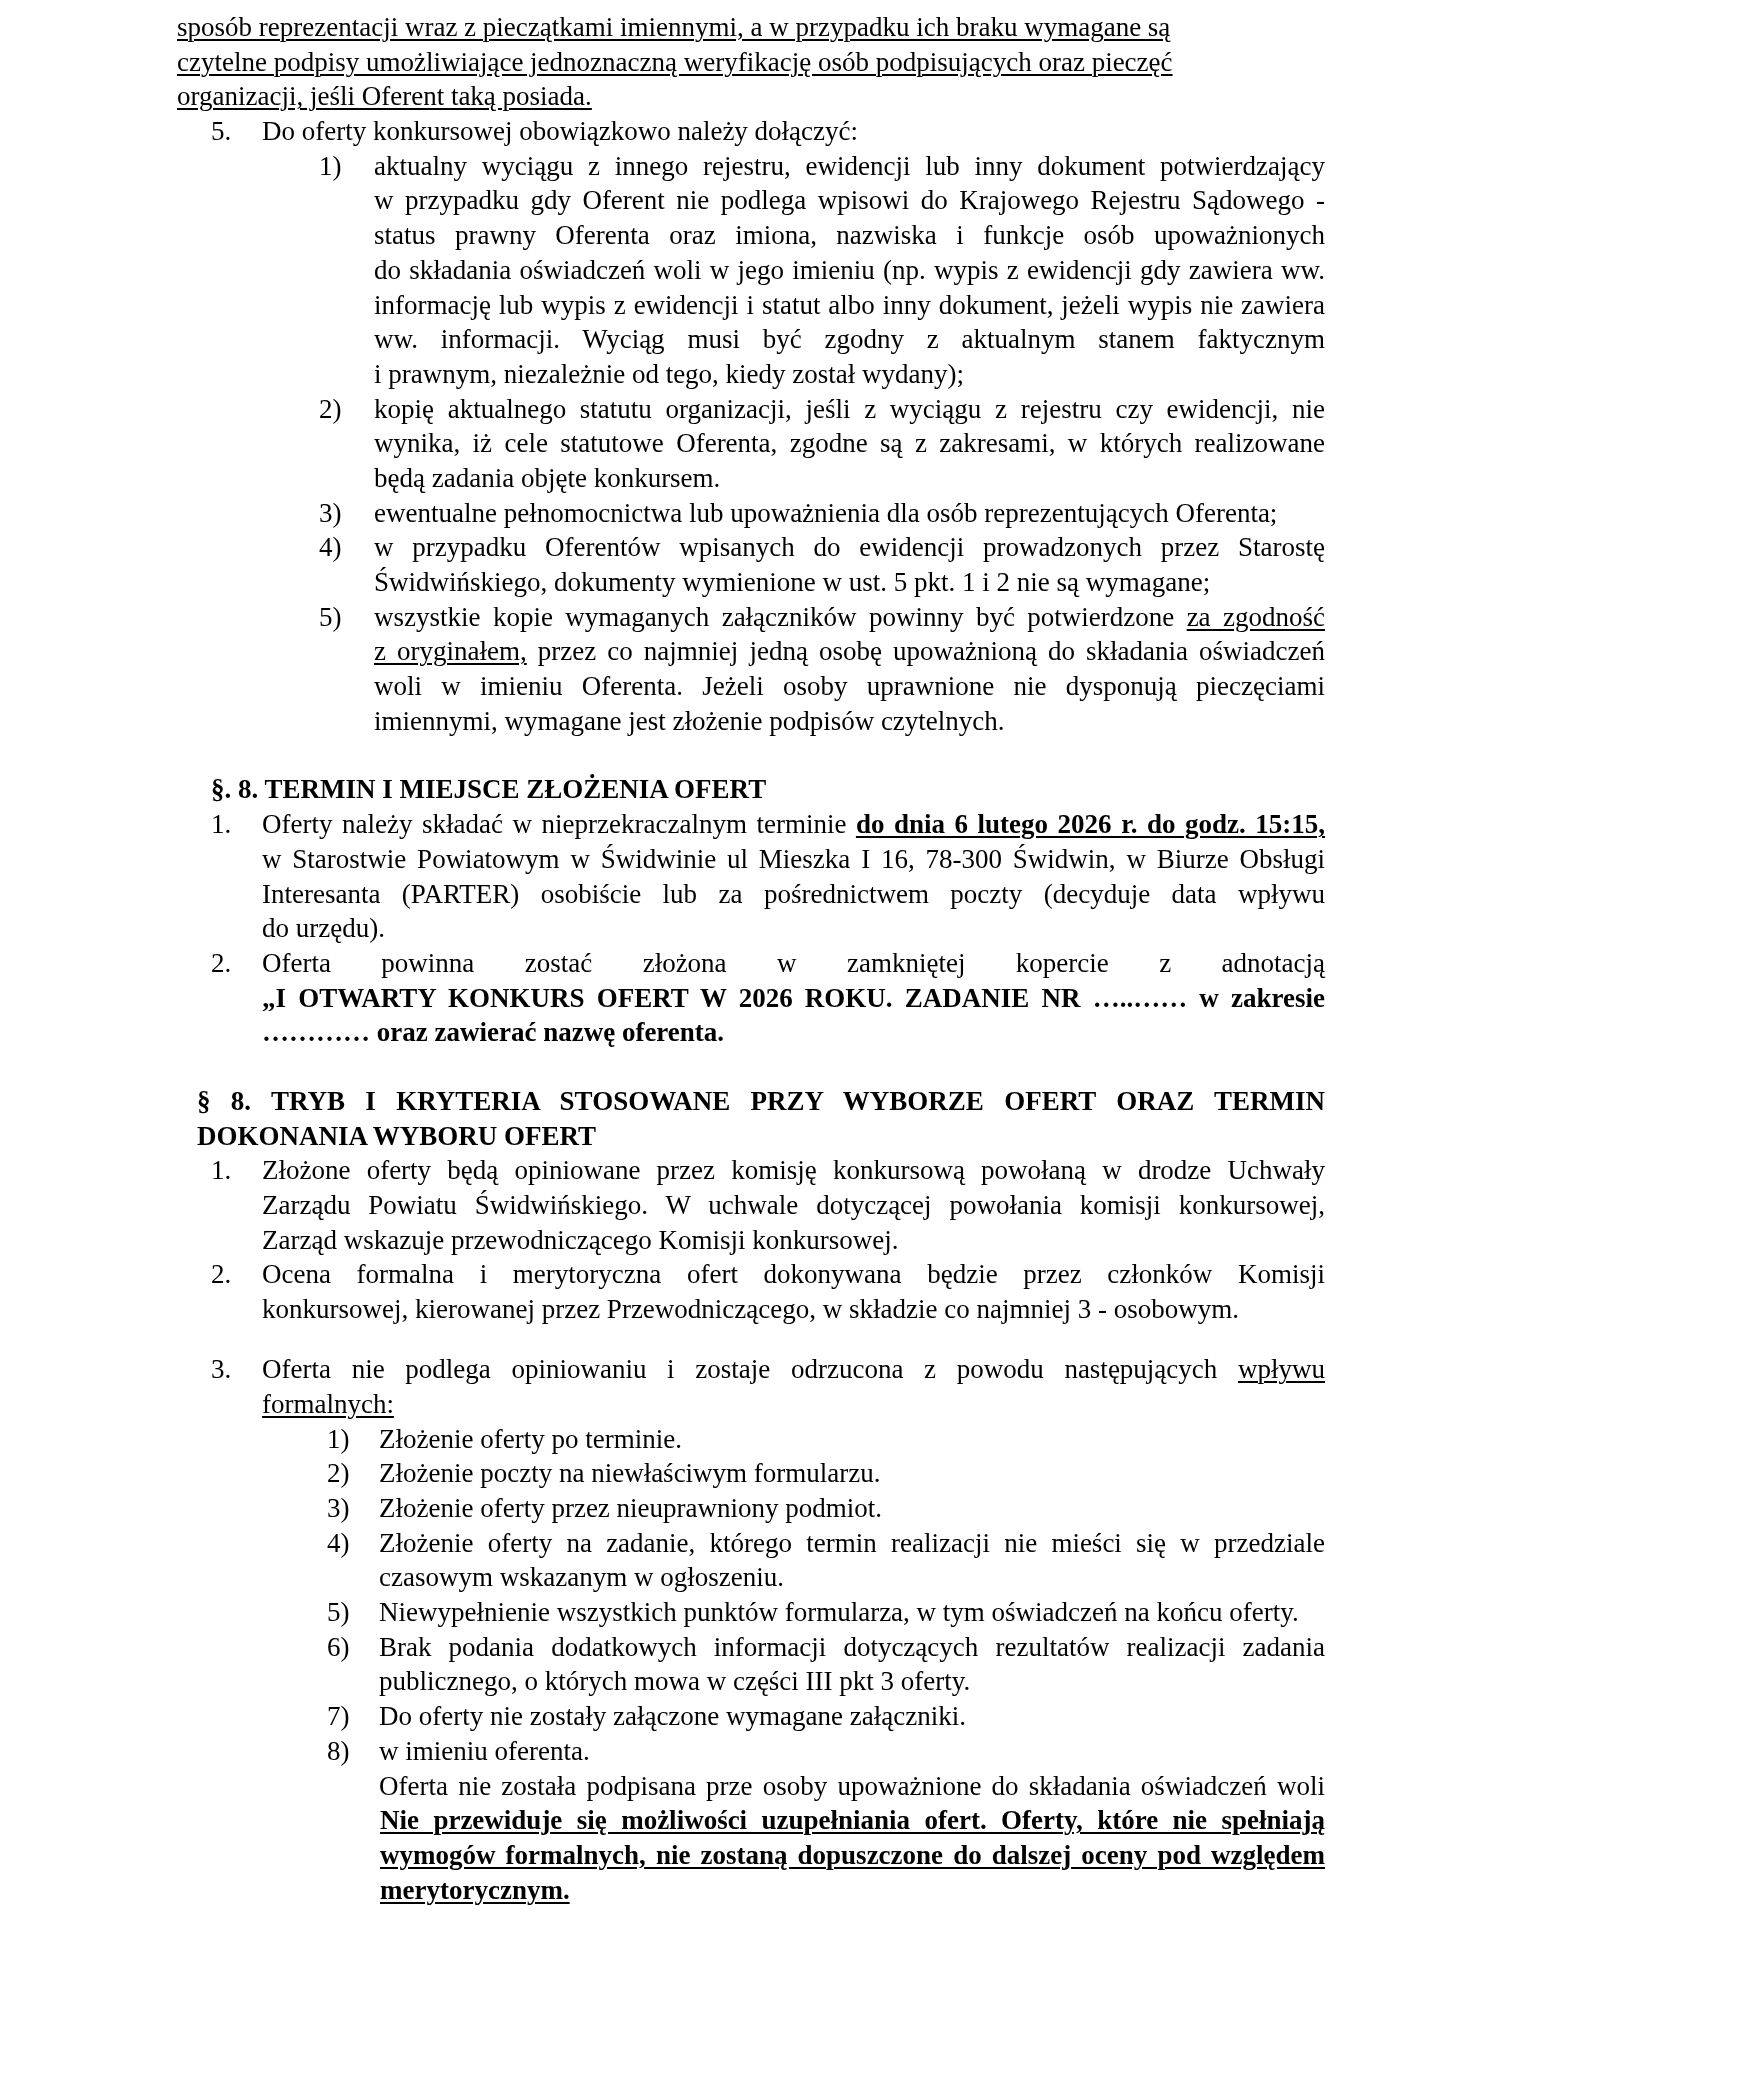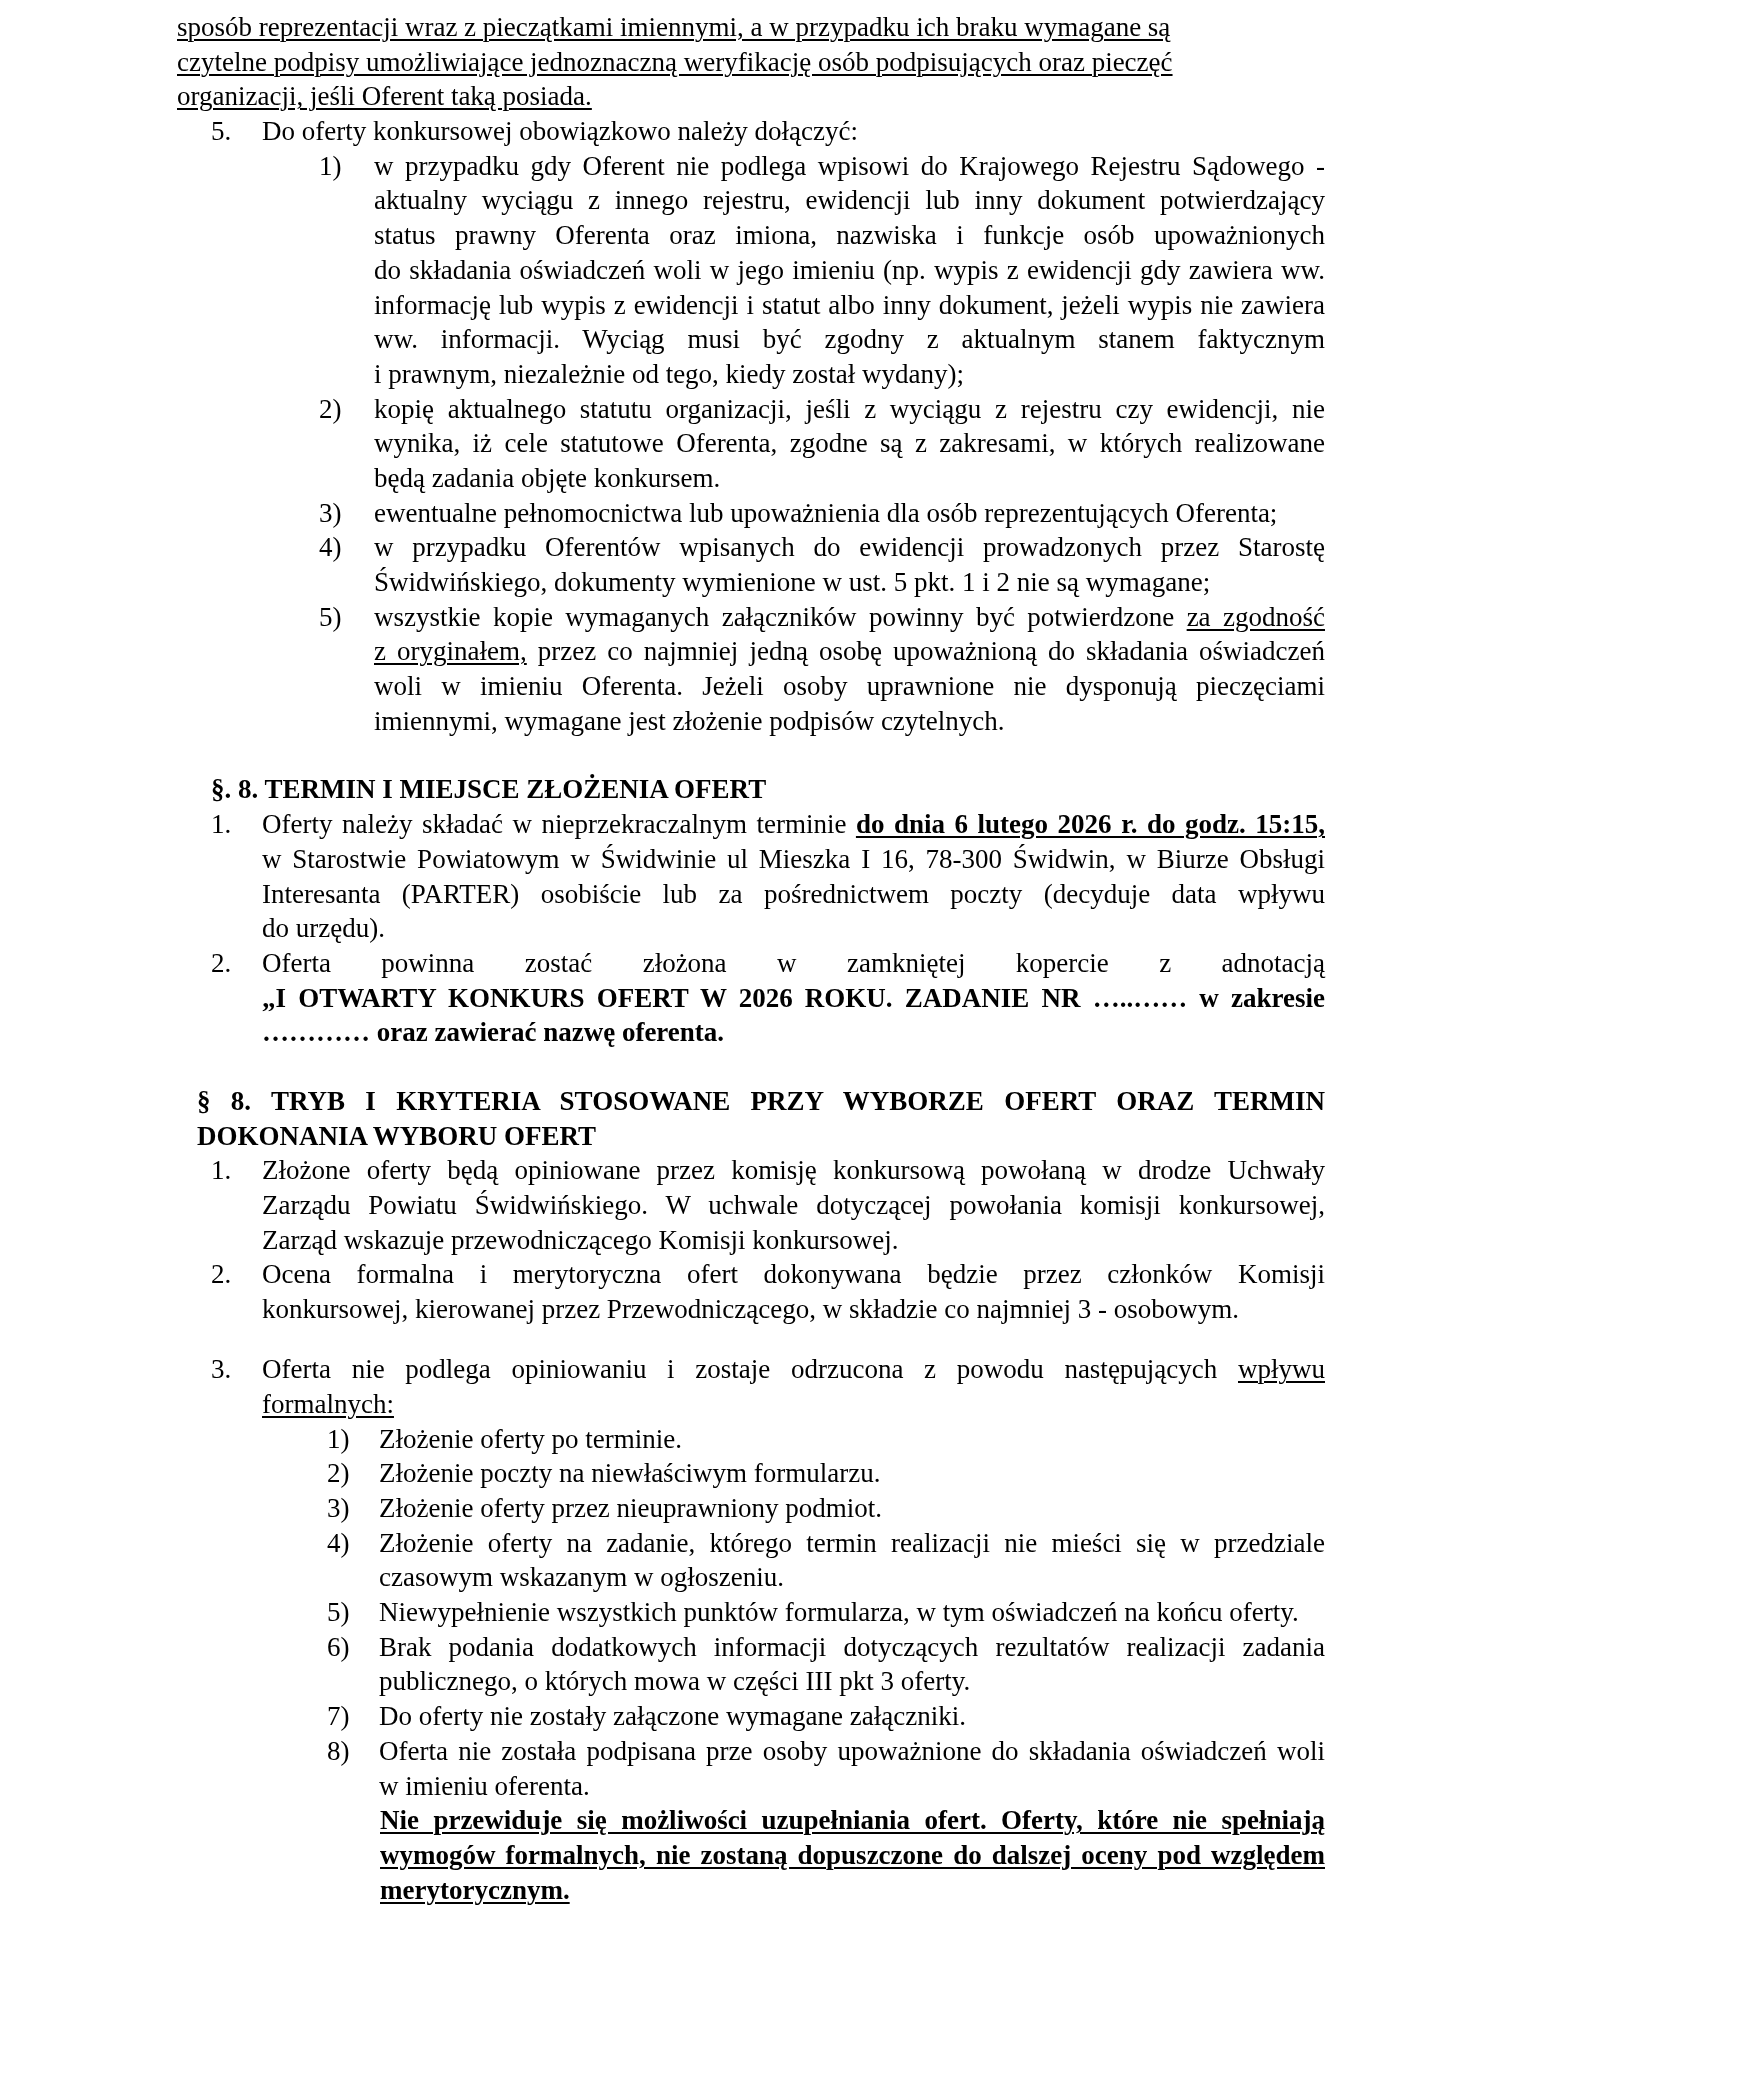--- a/index.html
+++ b/index.html
@@ -140,22 +140,22 @@
       <li>
         <span class="mark narrow">5.</span>
         <span class="ln">Do oferty konkursowej obowiązkowo należy dołączyć:</span>
       </li>
     </ul>
 
     <ul class="lvl2">
 
       <li>
         <span class="mark">1)</span>
+        <span class="ln j">aktualny wyciągu z innego rejestru, ewidencji lub inny dokument potwierdzający</span>
         <span class="ln j">w przypadku gdy Oferent nie podlega wpisowi do Krajowego Rejestru Sądowego -</span>
-        <span class="ln j">aktualny wyciągu z innego rejestru, ewidencji lub inny dokument potwierdzający</span>
         <span class="ln j">status prawny Oferenta oraz imiona, nazwiska i funkcje osób upoważnionych</span>
         <span class="ln j">do składania oświadczeń woli w jego imieniu (np. wypis z ewidencji gdy zawiera ww.</span>
         <span class="ln j">informację lub wypis z ewidencji i statut albo inny dokument, jeżeli wypis nie zawiera</span>
         <span class="ln j">ww. informacji. Wyciąg musi być zgodny z aktualnym stanem faktycznym</span>
         <span class="ln">i prawnym, niezależnie od tego, kiedy został wydany);</span>
       </li>
 
       <li>
         <span class="mark">2)</span>
         <span class="ln j">kopię aktualnego statutu organizacji, jeśli z wyciągu z rejestru czy ewidencji, nie</span>
@@ -262,22 +262,22 @@
         <span class="mark">6)</span>
         <span class="ln j">Brak podania dodatkowych informacji dotyczących rezultatów realizacji zadania</span>
         <span class="ln">publicznego, o których mowa w części III pkt 3 oferty.</span>
       </li>
       <li>
         <span class="mark">7)</span>
         <span class="ln">Do oferty nie zostały załączone wymagane załączniki.</span>
       </li>
       <li>
         <span class="mark">8)</span>
+        <span class="ln">w imieniu oferenta.</span>
         <span class="ln j">Oferta nie została podpisana prze osoby upoważnione do składania oświadczeń woli</span>
-        <span class="ln">w imieniu oferenta.</span>
       </li>
     </ul>
 
     <div class="hang-lvl2" style="margin-left:203px;">
       <span class="ln j bu">Nie przewiduje się możliwości uzupełniania ofert. Oferty, które nie spełniają</span>
       <span class="ln j bu">wymogów formalnych, nie zostaną dopuszczone do dalszej oceny pod względem</span>
       <span class="ln bu">merytorycznym.</span>
     </div>
 
   </div>

